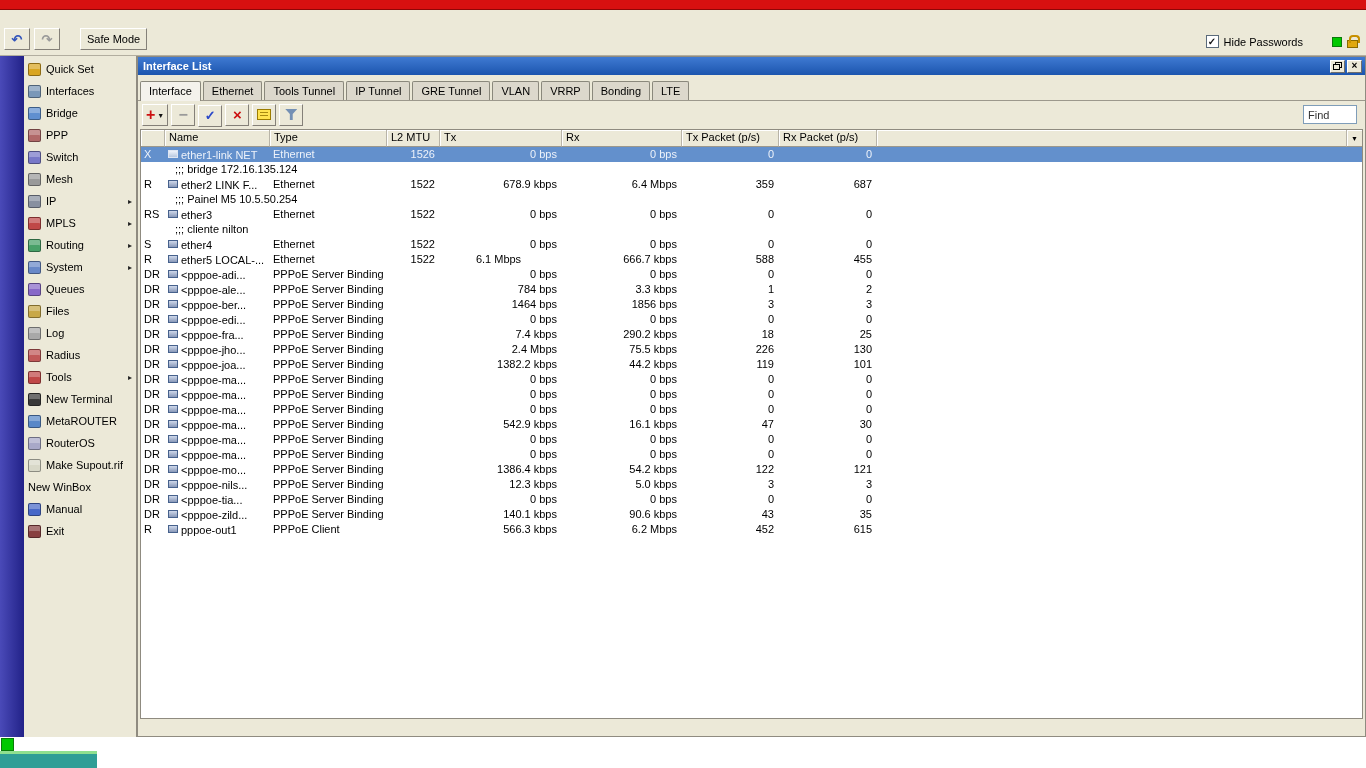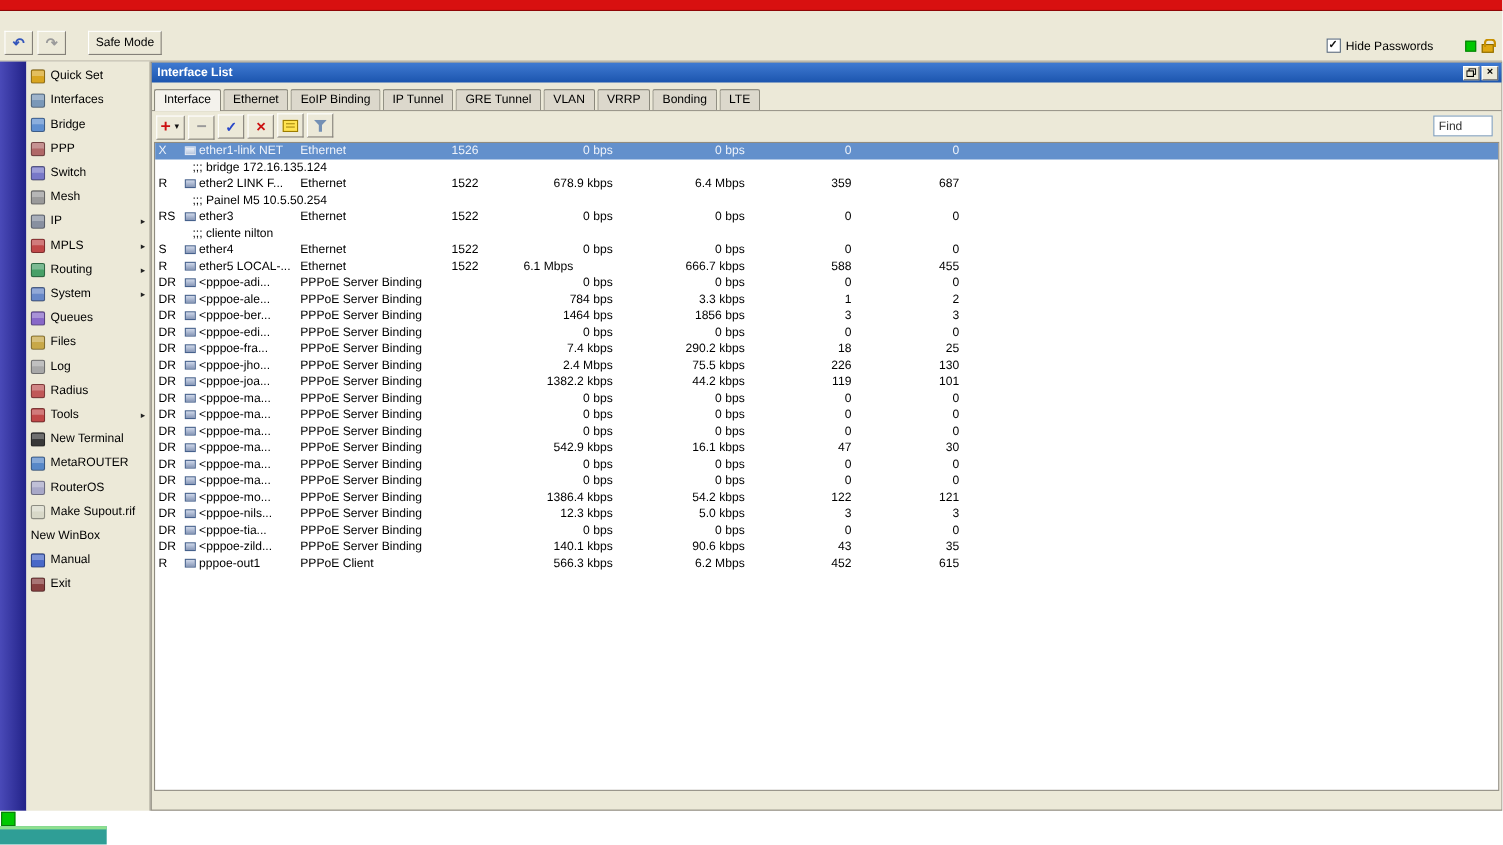--- a/index.html
+++ b/index.html
@@ -261,21 +261,21 @@
         </span>
         <span class="wbtn">
           <span>×</span>
         </span>
       </span>
     </div>
 
     <div class="tabs" id="tabs">
         <div class="tab active">Interface</div>
         <div class="tab">Ethernet</div>
-        <div class="tab">EoIP Binding</div>
+        <div class="tab">Tools Tunnel</div>
         <div class="tab">IP Tunnel</div>
         <div class="tab">GRE Tunnel</div>
         <div class="tab">VLAN</div>
         <div class="tab">VRRP</div>
         <div class="tab">Bonding</div>
         <div class="tab">LTE</div>
       </div>
 
     <div class="btnrow">
       <span id="tb-buttons"><button class="lbtn tb-add">
@@ -289,20 +289,32 @@
             <span class="g-disable">×</span>
           </button><button class="lbtn tb-comment">
             <span class="g-comment"></span>
           </button><button class="lbtn tb-filter">
             <span class="g-filter"></span>
           </button></span>
       <input id="find" type="text" placeholder="Find" style="">
     </div>
 
     <div class="list">
+      <div class="thead" id="thead">
+          <div class="hcell" style="width: 24px;"></div>
+          <div class="hcell" style="width: 105px;">Name</div>
+          <div class="hcell" style="width: 117px;">Type</div>
+          <div class="hcell" style="width: 53px;">L2 MTU</div>
+          <div class="hcell" style="width: 122px;">Tx</div>
+          <div class="hcell" style="width: 120px;">Rx</div>
+          <div class="hcell" style="width: 97px;">Tx Packet (p/s)</div>
+          <div class="hcell" style="width: 98px;">Rx Packet (p/s)</div>
+          <div class="hcell hfill"></div>
+          <div class="hdrop">▼</div>
+        </div>
       <div class="tbody" id="tbody">
           <div class="row selected">
             <div class="cell" style="width: 24px;">X</div>
             <div class="cell" style="width: 105px;"><span class="if-ico"></span><span class="nm">ether1-link NET</span></div>
             <div class="cell" style="width: 117px;">Ethernet</div>
             <div class="cell num" style="width: 53px;">1526</div>
             <div class="cell num" style="width: 122px;">0 bps</div>
             <div class="cell num" style="width: 120px;">0 bps</div>
             <div class="cell num" style="width: 97px;">0</div>
             <div class="cell num" style="width: 98px;">0</div>

